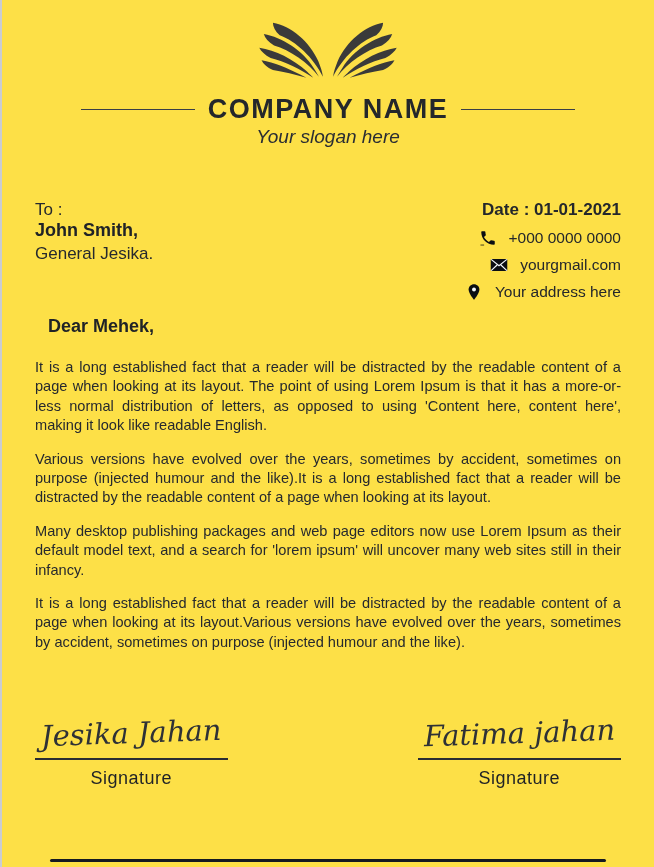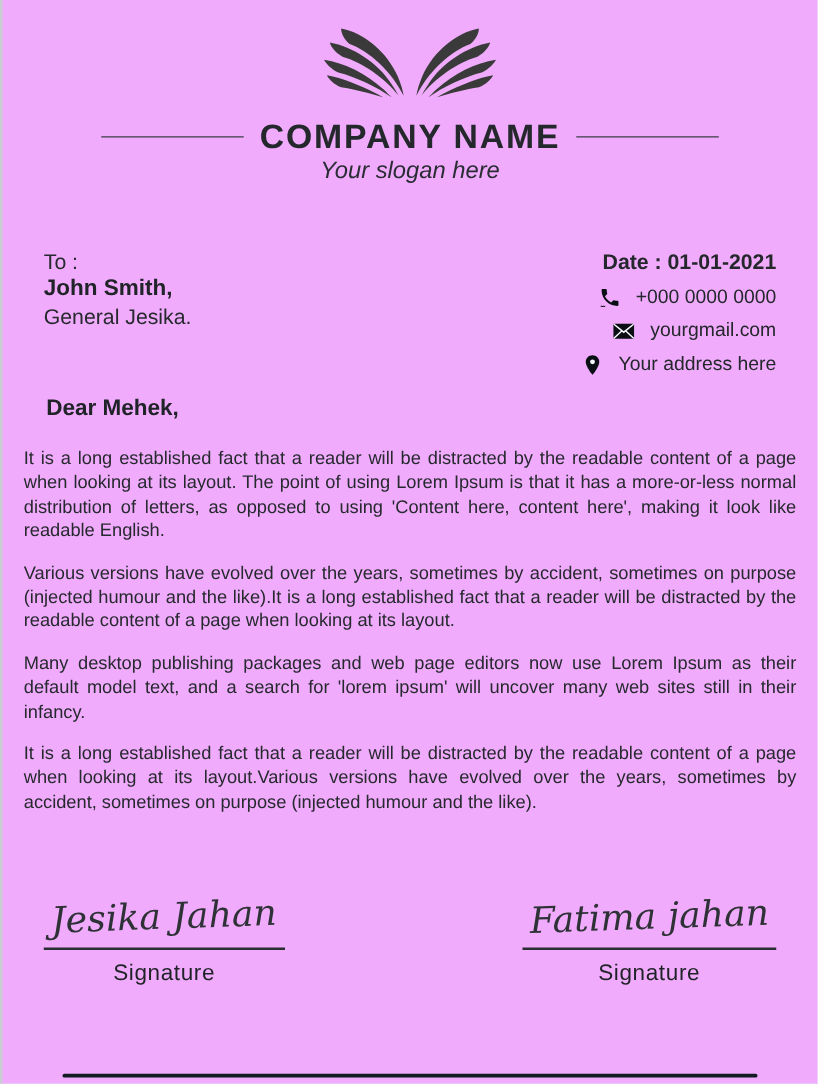--- a/index.html
+++ b/index.html
@@ -1,41 +1,41 @@
 <!DOCTYPE html>
 <html><head>
 <meta charset="utf-8">
 <style>
   * { margin:0; padding:0; box-sizing:border-box; }
   html,body { background:#e9edf2; }
   .page {
     width:654px; height:867px; margin:0 auto; position:relative;
-    background:#f0abfc; overflow:hidden;
+    background:#fde047; overflow:hidden;
     font-family:"Liberation Sans", sans-serif; color:#26292e;
     border-left:2px solid #c9ccd2;
   }
   
   .header { text-align:center; padding-top:10px; }
   .logo svg { width:142px; height:80px; display:block; margin:0 auto; }
   .company-row { display:flex; align-items:center; justify-content:center; gap:13px; margin-top:4px; }
   .rule { height:1px; background:#3a3f46; width:114px; }
   .company-name { font-size:27px; font-weight:800; letter-spacing:1.5px; color:#24272b; white-space:nowrap; }
   .slogan { font-size:19px; margin-top:1px; color:#2a2d33;font-style:italic; }
   
   .info-row { display:flex; justify-content:space-between; align-items:flex-start; padding:0 33px; margin-top:52px; }
   .to-label { font-size:17px; font-weight:400; }
   .recipient-name { font-size:18px; font-weight:700; margin-top:0; color:#202327; }
   .recipient-title { font-size:17px; margin-top:3px; }
   .meta-col { display:flex; flex-direction:column; align-items:flex-end; }
   .date { font-size:17px; font-weight:600; color:#24272b; }
   .contact-row { display:flex; align-items:center; gap:12px; margin-top:9px; font-size:15.5px; color:#24272b; }
   .contact-row svg { width:18px; height:18px; flex:0 0 auto; }
   
-  .salutation { font-size:18px; font-weight:700; padding:0 35px; margin-top:15px; color:#202327; }
-  .letter-body { padding:0 17px; margin-top:21px; }
+  .salutation { font-size:18px; font-weight:700; padding:0 46px; margin-top:15px; color:#202327; }
+  .letter-body { padding:0 33px; margin-top:21px; }
   .letter-body p { font-size:14.6px; line-height:19.4px; text-align:justify; margin-bottom:14px; color:#26292e; }
   
   .signatures { position:absolute; top:716px; left:0; right:0; display:flex; justify-content:space-between; padding:0 33px; }
   .sig-block { text-align:center; }
   .sig-name {
     font-family:"DejaVu Serif", serif; font-style:italic;
     font-size:29px; color:#2e3136; transform:rotate(-2deg); padding:0 6px 8px;
   }
   .sig-line { height:2px; background:#2a2d32; width:100%; }
   .sig-label { font-size:18px; margin-top:8px; color:#1f2226; letter-spacing:.5px; }

